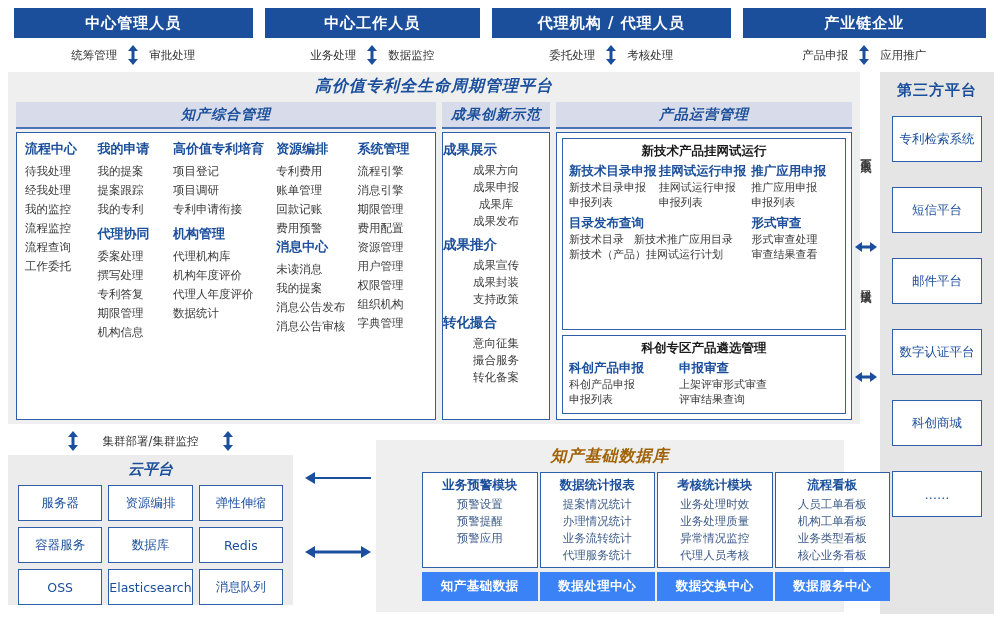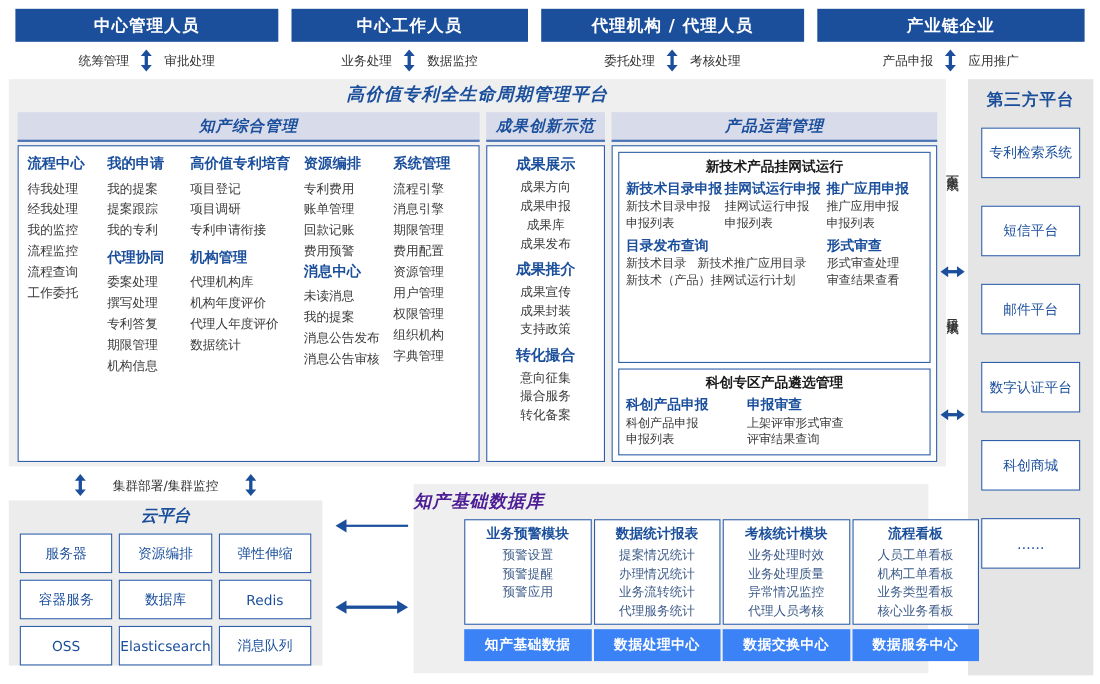--- a/index.html
+++ b/index.html
@@ -56,21 +56,21 @@
   .kpcol.w2{width:76px}
   .kpcol.w3{width:104px}
   .kpcol.w4{width:82px}
   .kpcol.w5{width:78px}
   .h{font-size:13px;font-weight:bold;color:#1b4f9c;margin-bottom:4px;white-space:nowrap;}
   .h.gap{margin-top:6px;}
   .it{font-size:11.5px;color:#3b3b3b;line-height:19px;white-space:nowrap;}
 
   
   .ach{padding:8px 0 0 0;text-align:center;}
-  .ach .h{text-align:center;font-size:13.5px;margin-bottom:3px;}
+  .ach .h{text-align:left;font-size:13.5px;margin-bottom:3px;}
   .ach .it{line-height:17px;}
 
   
   .po{padding:5px 5px;display:flex;flex-direction:column;gap:5px;height:100%;box-sizing:border-box;}
   .pbox{border:1.5px solid #2f5fa8;background:#fff;padding:4px 6px 6px;}
   .pbox-title{text-align:center;font-size:12.5px;font-weight:bold;color:#1a1a1a;margin-bottom:3px;}
   .prow{display:flex;}
   .pcol{display:flex;flex-direction:column;}
   .pcol .h{font-size:12.5px;line-height:15px;margin-bottom:2px;white-space:normal;}
   .pcol .it{font-size:11px;line-height:15px;}
@@ -117,21 +117,21 @@
   .conn.both{left:305px;top:545px;width:66px;}
   .arrowL{position:absolute;left:0;top:50%;transform:translateY(-50%);
      border-top:6px solid transparent;border-bottom:6px solid transparent;border-right:10px solid #1b4f9c;}
   .arrowR{position:absolute;right:0;top:50%;transform:translateY(-50%);
      border-top:6px solid transparent;border-bottom:6px solid transparent;border-left:10px solid #1b4f9c;}
   .bar{position:absolute;left:8px;right:8px;top:50%;transform:translateY(-50%);height:3px;background:#1b4f9c;}
   .conn.left-only .bar{right:0;height:2px;}
 
   
   .db{position:absolute;left:376px;top:440px;width:468px;height:172px;background:#efefef;}
-  .db-title{font-size:16px;font-weight:bold;font-style:italic;color:#4c1d95;padding-top:6px;letter-spacing:1px;}
+  .db-title{text-align:center;font-size:16px;font-weight:bold;font-style:italic;color:#a16207;padding-top:6px;letter-spacing:1px;}
   .dbgrid{position:absolute;left:10px;top:32px;width:468px;display:grid;
       grid-template-columns:1fr 1fr 1fr 1fr;gap:2px;padding-left:36px;}
   .dbcol{display:flex;flex-direction:column;gap:4px;}
   .dbbox{border:1.5px solid #2f5fa8;background:#fff;padding:4px 2px 6px;text-align:center;height:96px;box-sizing:border-box;}
   .dbh{font-size:12.5px;font-weight:bold;color:#1b4f9c;margin-bottom:2px;}
   .dbi{font-size:11.5px;color:#3e5c8a;line-height:17px;}
   .dbfoot{background:#3b82f6;color:#fff;font-size:12.5px;font-weight:bold;text-align:center;
       padding:6px 0;letter-spacing:.5px;}
 </style>
 </head>

